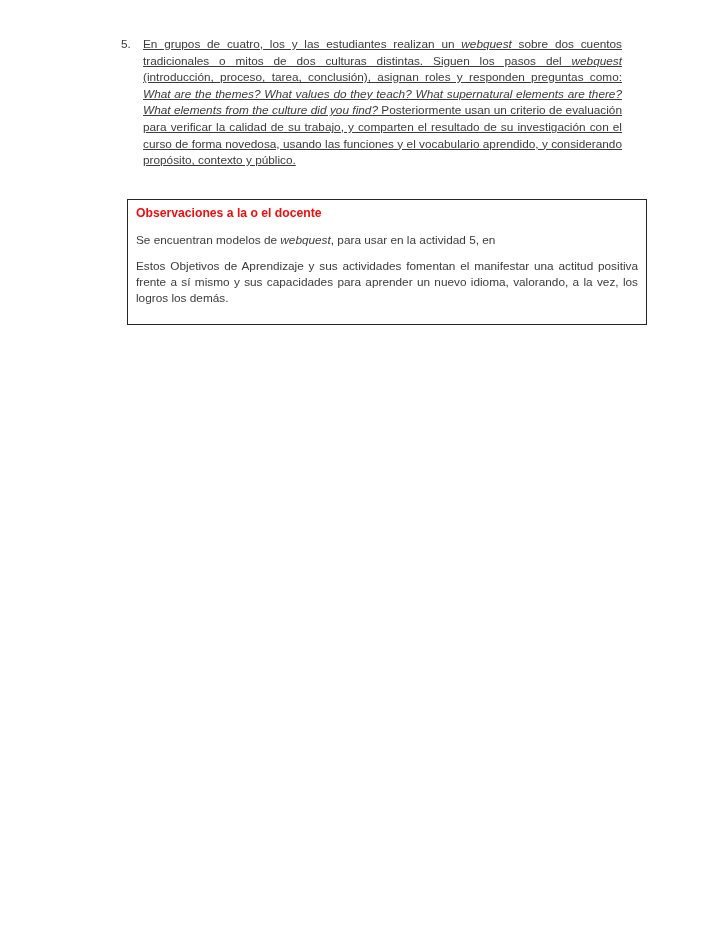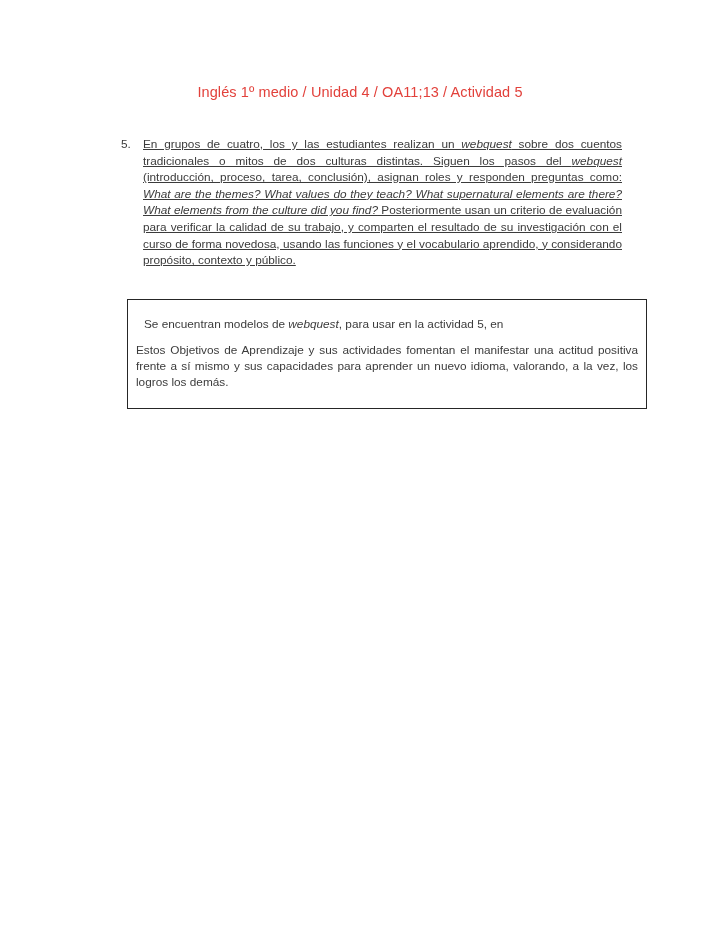--- a/index.html
+++ b/index.html
@@ -44,39 +44,39 @@
     border: 1px solid #262626;
     padding: 5px 8px 10px 8px;
     font-size: 11.8px;
     line-height: 16px;
   }
   .obs-heading {
     margin: 0;
     font-size: 12.2px;
     font-weight: 700;
   }
-  .obs-intro { margin: 11px 0 0 8px; }
+  .obs-intro { margin: 11px 0 0 0; }
   .obs-link-line { margin: 10px 0 0 0; }
   .obs-link { text-decoration: underline; cursor: pointer; }
   .obs-link-period { color: #3b3b3b; }
   .obs-note {
     margin: 10px 0 8px 0;
     text-align: justify;
   }
 </style>
 </head>
 <body>
 
 <div class="page">
 
-  <h1 class="doc-title" style="color: rgb(226, 65, 59);">Inglés 1º medio / Unidad 4 / OA11;13 / Actividad 5</h1>
 
   <div class="activity">
     <span class="activity-number">5.</span>
     <p class="activity-text"><span>En grupos de cuatro, los y las estudiantes realizan un </span><span class="seg-italic">webquest</span><span> sobre dos cuentos tradicionales o mitos de dos culturas distintas. Siguen los pasos del </span><span class="seg-italic">webquest</span><span> (introducción, proceso, tarea, conclusión), asignan roles y responden preguntas como: </span><span class="seg-italic">What are the themes? What values do they teach? What supernatural elements are there? What elements from the culture did you find?</span><span> Posteriormente usan un criterio de evaluación para verificar la calidad de su trabajo, y comparten el resultado de su investigación con el curso de forma novedosa, usando las funciones y el vocabulario aprendido, y considerando propósito, contexto y público.</span></p>
   </div>
 
   <div class="obs-box">
+    <p class="obs-heading" style="color: rgb(238, 14, 14);">Observaciones a la o el docente</p>
     <p class="obs-intro"><span>Se encuentran modelos de </span><span class="seg-italic">webquest</span><span>, para usar en la actividad 5, en</span></p>
     <p class="obs-note">Estos Objetivos de Aprendizaje y sus actividades fomentan el manifestar una actitud positiva frente a sí mismo y sus capacidades para aprender un nuevo idioma, valorando, a la vez, los logros los demás.</p>
   </div>
 
 </div>
 
 </body></html>

